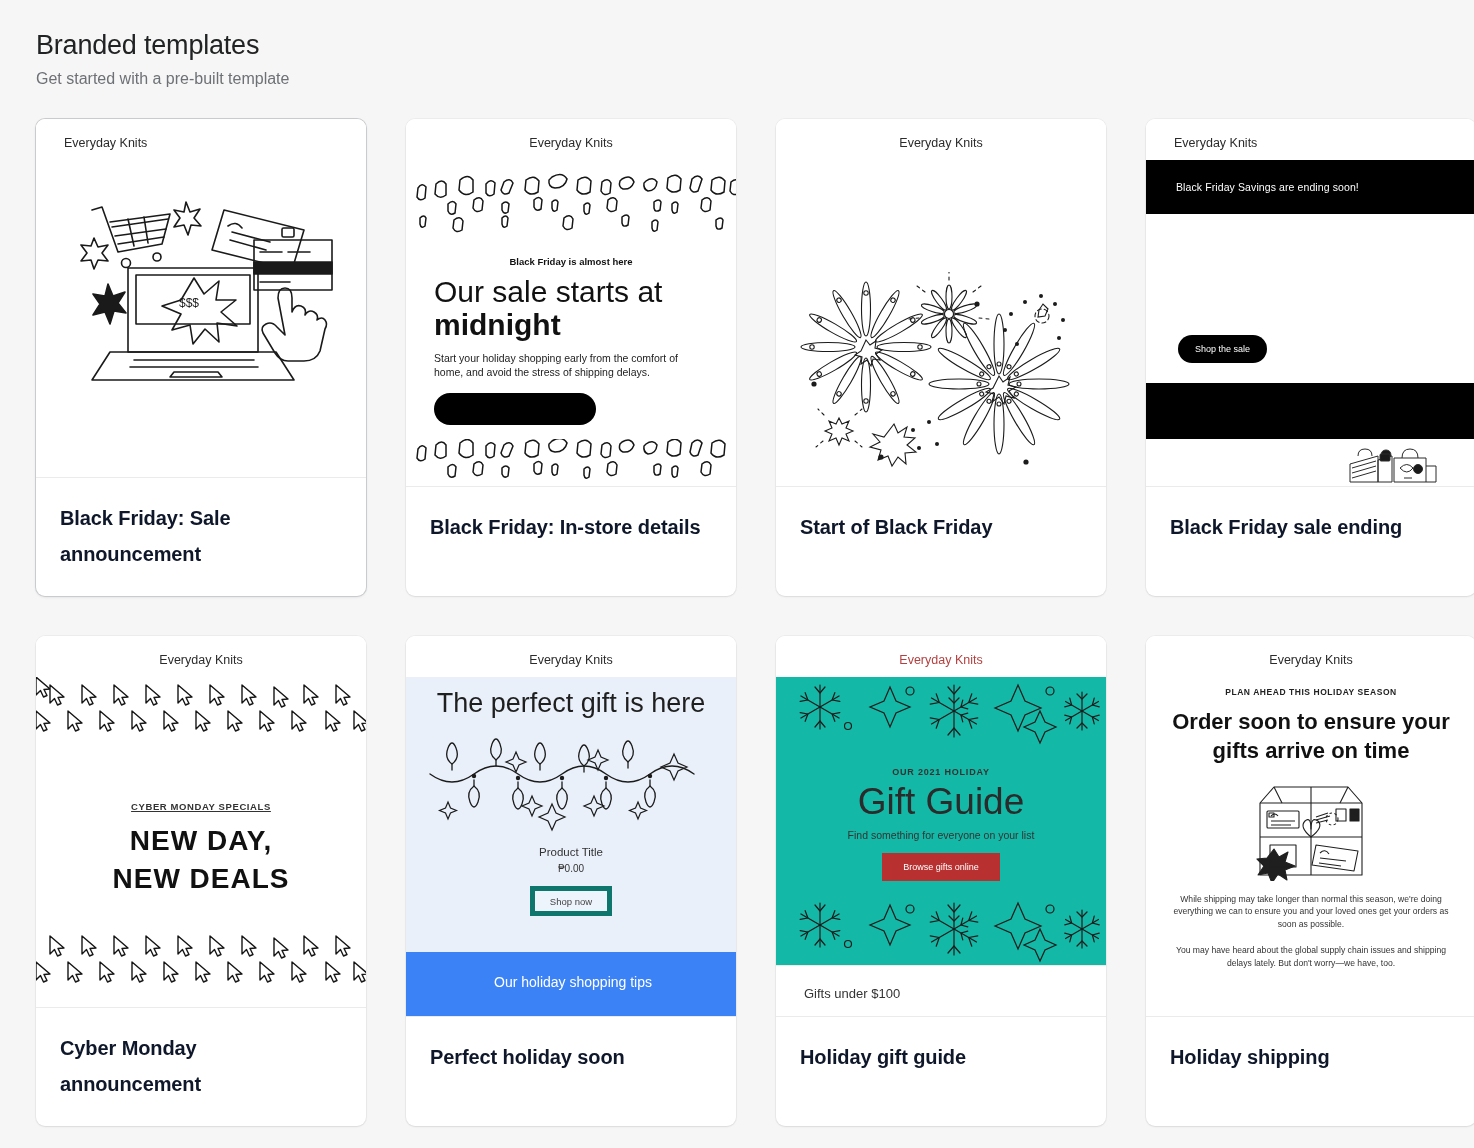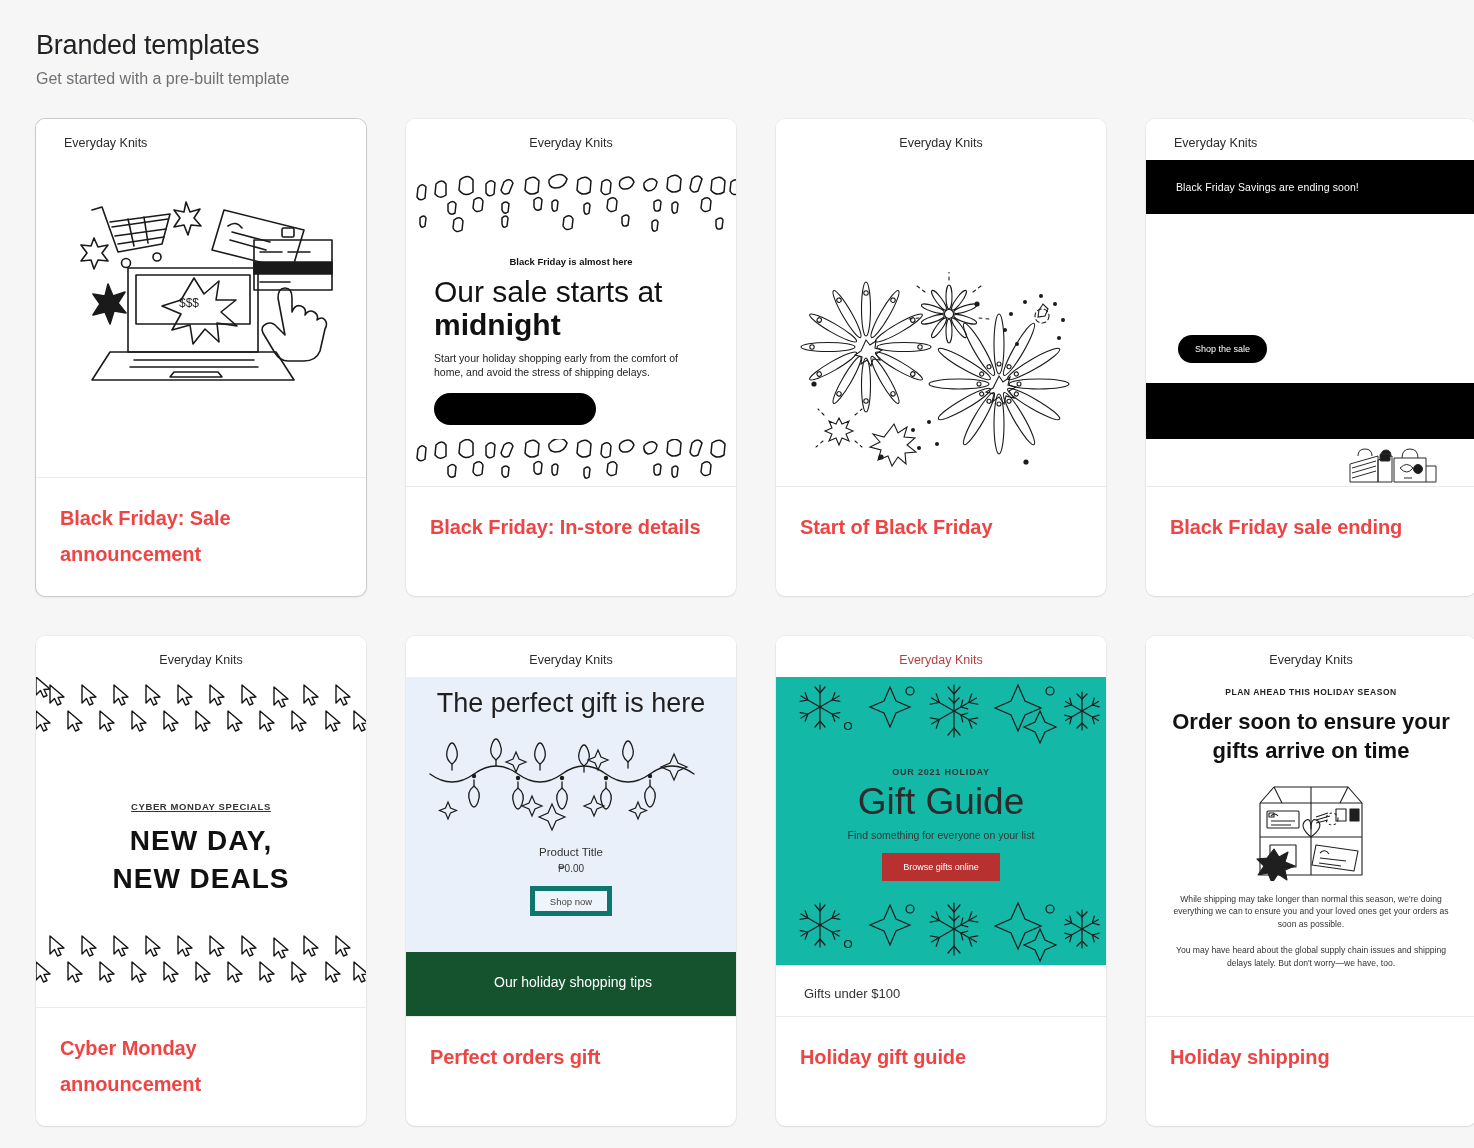--- a/index.html
+++ b/index.html
@@ -61,21 +61,21 @@
   .brandbar.left { text-align: left; padding-left: 28px; }
   .brandbar.red { color: #b34040; }
 
   .card-footer {
     flex: 0 0 auto;
     border-top: 1px solid #ebebeb;
     padding: 22px 24px 24px 24px;
     min-height: 110px;
   }
   .card-title {
-    font-size: 20px; font-weight: 700; color: #ef4444;
+    font-size: 20px; font-weight: 700; color: #0f172a;
     line-height: 36px; letter-spacing: -0.1px;
   }
 
   
   .illo-wrap { flex:1 1 auto; display:flex; align-items:flex-start; justify-content:center; padding-top: 14px;}
 
   
   .c2-body { padding: 0 28px; }
   .c2-eyebrow { font-size: 9.5px; font-weight: 700; color:#111; margin-top: 8px; text-align: center;}
   .c2-h1 { font-size: 30px; line-height: 33px; color:#111; font-weight:400; margin-top:8px;}
@@ -102,21 +102,21 @@
   
   .c6-panel { background:#e9f0fa; flex:1 1 auto; padding: 10px 22px 0 22px; }
   .c6-h1 { text-align:center; font-size: 27px; line-height: 33px; color:#1f1f1f; font-weight:400; }
   .c6-prod { text-align:center; font-size:11.5px; color:#333; margin-top: 8px; }
   .c6-price { text-align:center; font-size:10px; color:#333; margin-top:5px; }
   .c6-shop {
     margin: 12px auto 0 auto; width:82px; height:30px; border:5px solid #0f766e;
     background:#eef4fc; display:flex; align-items:center; justify-content:center;
     font-size:9.5px; color:#444;
   }
-  .c6-tips { background:#14532d; color:#fff; text-align:center; font-size:14px; padding: 22px 0 26px 4px; }
+  .c6-tips { background:#3b82f6; color:#fff; text-align:center; font-size:14px; padding: 22px 0 26px 4px; }
 
   
   .c7-panel { background:#14b8a6; flex:1 1 auto; padding-top: 4px; }
   .c7-eyebrow { text-align:center; font-size:9px; letter-spacing:.8px; font-weight:700; color:#333; margin-top: 20px;}
   .c7-h1 { text-align:center; font-size:37px; color:#2b2b2b; font-weight:400; line-height:46px; margin-top:2px;}
   .c7-sub { text-align:center; font-size:10.5px; color:#333; margin-top:4px;}
   .c7-btn {
     margin: 12px auto 0 auto; width:118px; height:28px; background:#b93030; color:#fff;
     display:flex; align-items:center; justify-content:center; font-size:9px;
   }
@@ -531,21 +531,21 @@
               </g>
             </svg>
           </div>
           <div class="c6-prod">Product Title</div>
           <div class="c6-price">₱0.00</div>
           <div class="c6-shop">Shop now</div>
         </div>
         <div class="c6-tips">Our holiday shopping tips</div>
       </div>
       <div class="card-footer">
-        <div class="card-title">Perfect orders gift</div>
+        <div class="card-title">Perfect holiday soon</div>
       </div>
     </div>
 
     <div class="card row2">
       <div class="preview">
         <div class="brandbar red">Everyday Knits</div>
         <div class="c7-panel">
 
           <div style="display:flex;justify-content:center">
             <svg width="318" height="66" viewBox="0 0 318 66" fill="none" stroke="#1b1b1b" stroke-width="1.2" stroke-linecap="round">

